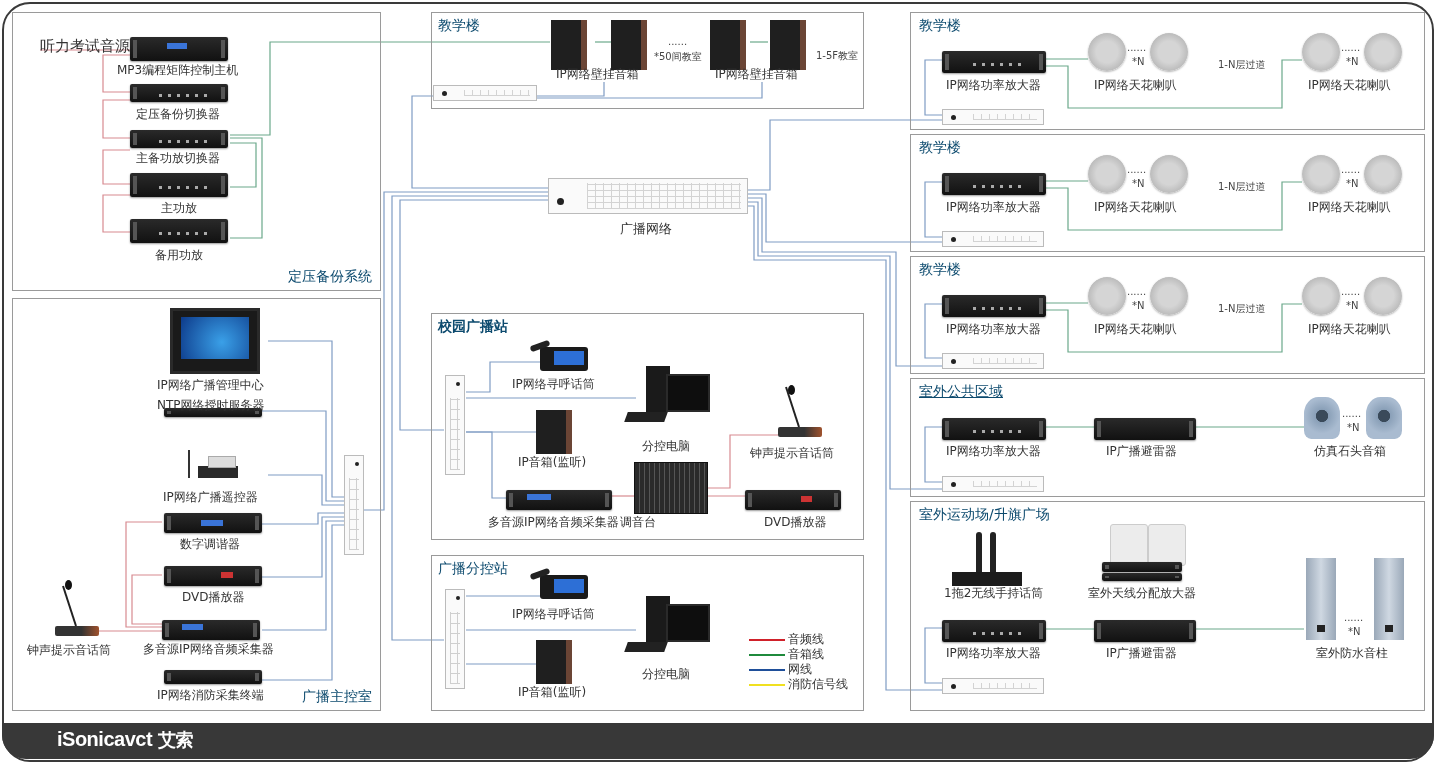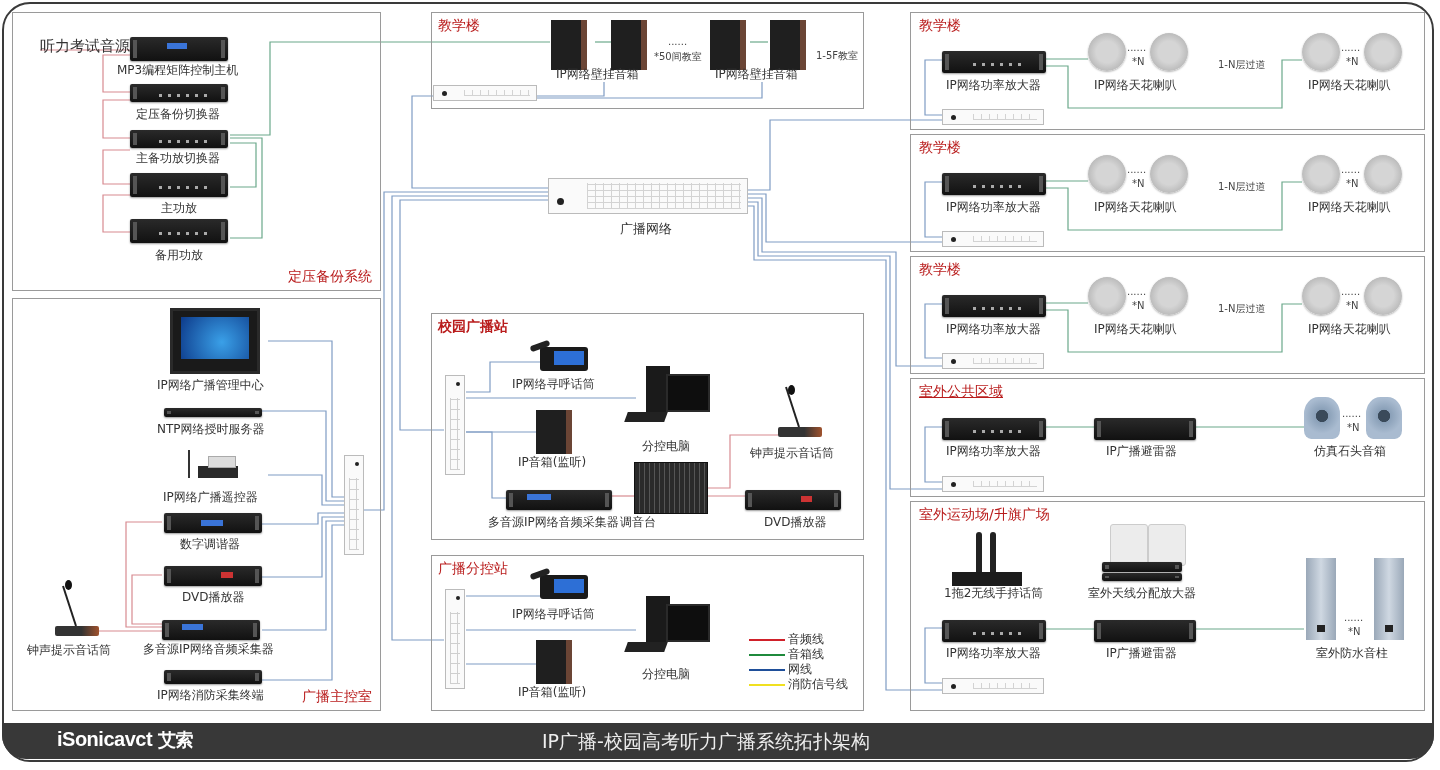--- a/index.html
+++ b/index.html
@@ -3,21 +3,21 @@
 <meta charset="utf-8">
 <style>
   html,body{margin:0;padding:0;background:#fff;}
   body{width:1440px;height:770px;position:relative;overflow:hidden;font-family:"DejaVu Sans","Liberation Sans",sans-serif;color:#333;}
   .frame{position:absolute;left:2px;top:2px;width:1432px;height:760px;border:2px solid #3a3a3a;border-radius:28px;box-sizing:border-box;}
   .footer{position:absolute;left:2px;top:723px;width:1432px;height:36px;background:#383838;border-radius:0 0 24px 24px;}
   .footer .logo{position:absolute;left:55px;top:5px;color:#fff;font-family:"Liberation Sans",sans-serif;font-weight:bold;font-size:20px;letter-spacing:-0.5px;}
   .footer .logo .cn{font-size:18px;margin-left:6px;font-weight:bold;}
   .footer .title{position:absolute;left:540px;top:6px;color:#eee;font-size:19px;}
   .box{position:absolute;border:1.5px solid #9a9a9a;box-sizing:border-box;background:transparent;}
-  .box-title{position:absolute;font-size:14px;color:#b91c1c;text-align:center;}
+  .box-title{position:absolute;font-size:14px;color:#0c4a6e;text-align:center;}
   .lbl{position:absolute;font-size:12px;color:#333;white-space:nowrap;text-align:center;}
   .small{font-size:10px;color:#444;}
   svg.wires{position:absolute;left:0;top:0;width:1440px;height:770px;pointer-events:none;}
   .dev{position:absolute;}
   
   .rack{position:absolute;background:linear-gradient(#2a2a2a,#111);border-radius:2px;box-shadow:0 1px 2px rgba(0,0,0,.4);}
   .rack:before{content:"";position:absolute;left:3px;top:3px;width:4px;bottom:3px;background:#555;}
   .rack:after{content:"";position:absolute;right:3px;top:3px;width:4px;bottom:3px;background:#555;}
   .rack .scr{position:absolute;background:#3a74d8;height:6px;}
   .rack .knobs{position:absolute;left:30%;right:20%;top:55%;height:3px;background:repeating-linear-gradient(90deg,#aaa 0 3px,transparent 3px 9px);}
@@ -165,21 +165,21 @@
 <span class="lbl" style="left:155px;top:247px;">备用功放</span>
 
 <div class="box" style="left:12px;top:298px;width:369px;height:413px;">
   <span class="box-title" style="right:8px;bottom:4px;">广播主控室</span>
 </div>
 <div class="laptop" style="left:170px;top:308px;">
     <div class="s"></div>
   </div>
 <span class="lbl" style="left:157px;top:377px;">IP网络广播管理中心</span>
 <div class="rack" style="left:164px;top:408px;width:98px;height:9px;"></div>
-<span class="lbl" style="left:157px;top:421px;">NTP网络授时服务器</span>
+<span class="lbl" style="left:157px;top:397px;">NTP网络授时服务器</span>
 <div class="dev" style="left:184px;top:450px;width:56px;height:32px;">
   <div style="position:absolute;left:4px;top:0;width:2px;height:28px;background:#333;"></div>
   <div style="position:absolute;left:14px;top:16px;width:40px;height:12px;background:#2a2a2a;"></div>
   <div style="position:absolute;left:24px;top:6px;width:26px;height:10px;background:#ddd;border:1px solid #aaa;"></div>
 </div>
 <span class="lbl" style="left:163px;top:489px;">IP网络广播遥控器</span>
 <div class="rack" style="left:164px;top:513px;width:98px;height:20px;">
     <div class="scr" style="left:38%;top:7px;width:22%;"></div>
   </div>
 <span class="lbl" style="left:180px;top:536px;">数字调谐器</span>
@@ -411,14 +411,13 @@
 <div class="rack" style="left:1094px;top:620px;width:102px;height:22px;"></div>
 <span class="lbl" style="left:1106px;top:645px;">IP广播避雷器</span>
 <span class="lbl" style="left:1316px;top:645px;">室外防水音柱</span>
 <div class="switch" style="left:942px;top:678px;width:102px;height:16px;">
     <div class="dot"></div>
     <div class="ports"></div>
   </div>
 
 <div class="footer">
   <span class="logo"><span>iSonicavct</span><span class="cn">艾索</span></span>
-  <span class="title">IP广播-校园高考听力广播系统拓扑架构</span>
 </div>
 
 </body></html>

